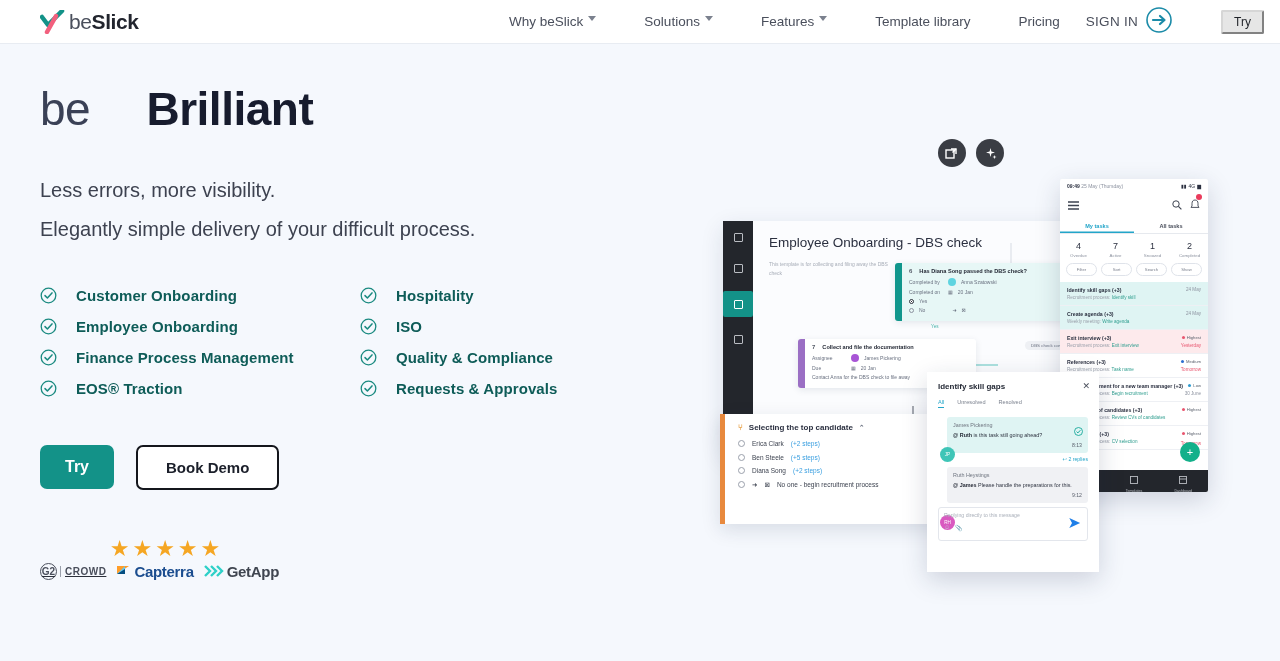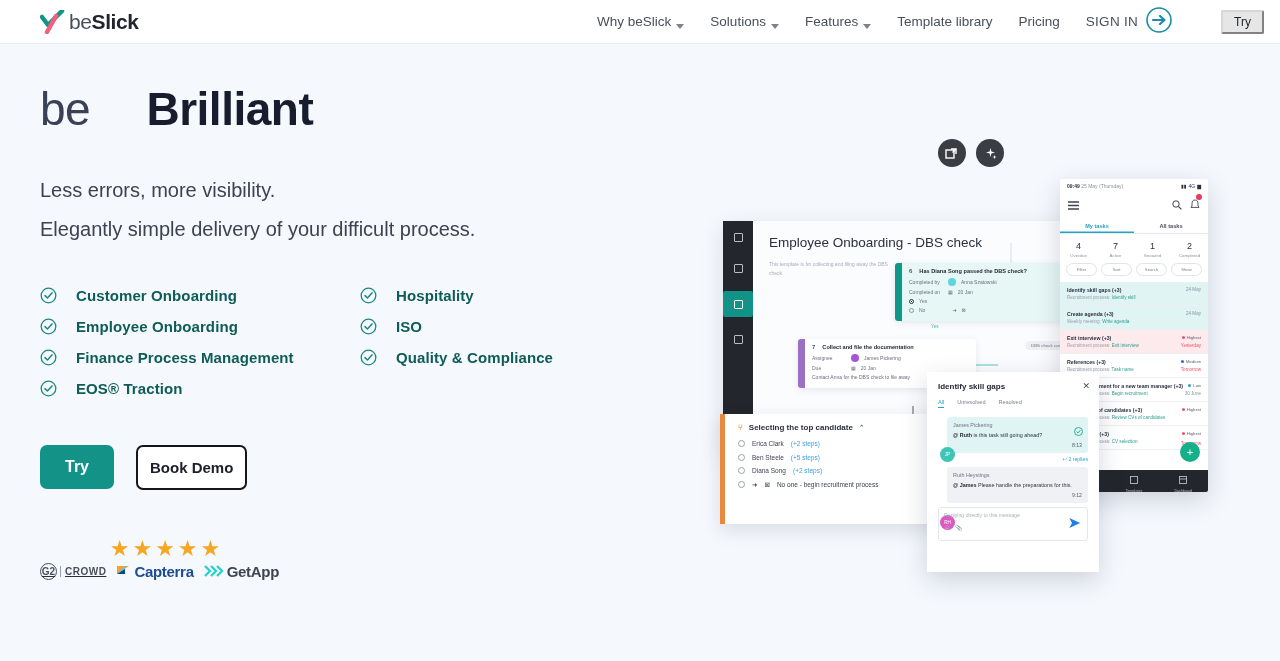--- a/index.html
+++ b/index.html
@@ -31,24 +31,25 @@
   .nav {
     margin-left: auto;
     display: flex;
     align-items: center;
     gap: 26px;
   }
   .nav-item {
     font-size: 13.5px;
     color: #4a4f5c;
     display: flex;
-    align-items: flex-end;
+    align-items: flex-start;
     gap: 5px;
     cursor: pointer;
     white-space: nowrap;
+    margin-left: 22px;
   }
   .caret {
     width: 0; height: 0;
     border-left: 4px solid transparent;
     border-right: 4px solid transparent;
     border-top: 5px solid #7b818e;
     margin-top: 2px;
   }
   .signin-wrap { display: flex; align-items: center; gap: 7px; cursor: pointer; }
   .signin-label { font-size: 13.5px; color: #4a4f5c; letter-spacing: 0.3px; }
@@ -114,21 +115,21 @@
     cursor: pointer;
     font-family: "Liberation Sans", sans-serif;
   }
   .btn-demo {
     background: #ffffff;
     color: #1b1f2a;
     font-size: 15px;
     font-weight: 700;
     border: 2px solid #14161c;
     border-radius: 7px;
-    padding: 12px 12px;
+    padding: 12px 28px;
     cursor: pointer;
     font-family: "Liberation Sans", sans-serif;
     text-align: center;
   }
 
   .ratings { width: 250px; }
   .stars { display: flex; gap: 3px; justify-content: center; margin-bottom: 3px; }
   .star { color: #f5a623; font-size: 22px; line-height: 1; }
   .badges { display: flex; align-items: center; gap: 10px; }
   .badge { display: flex; align-items: center; gap: 3px; cursor: pointer; }
@@ -386,20 +387,29 @@
 
       <div class="feat">
         <span class="feat-check">
           <svg width="17" height="17" viewBox="0 0 17 17">
               <circle cx="8.5" cy="8.5" r="7.3" fill="none" stroke="#1a8a80" stroke-width="1.3"></circle>
               <path d="M5 8.6 L7.4 11 L12 5.9" fill="none" stroke="#1a8a80" stroke-width="1.5" stroke-linecap="round" stroke-linejoin="round"></path>
             </svg>
         </span>
         <span class="feat-label">EOS® Traction</span>
       </div>
+      <div class="feat">
+        <span class="feat-check">
+          <svg width="17" height="17" viewBox="0 0 17 17">
+              <circle cx="8.5" cy="8.5" r="7.3" fill="none" stroke="#1a8a80" stroke-width="1.3"></circle>
+              <path d="M5 8.6 L7.4 11 L12 5.9" fill="none" stroke="#1a8a80" stroke-width="1.5" stroke-linecap="round" stroke-linejoin="round"></path>
+            </svg>
+        </span>
+        <span class="feat-label">Requests &amp; Approvals</span>
+      </div>
     </div>
 
     <div class="cta-row">
       <button class="btn-try">Try</button>
       <button class="btn-demo">Book Demo</button>
     </div>
 
     <div class="ratings">
       <div class="stars">
         <span class="star">★</span>

